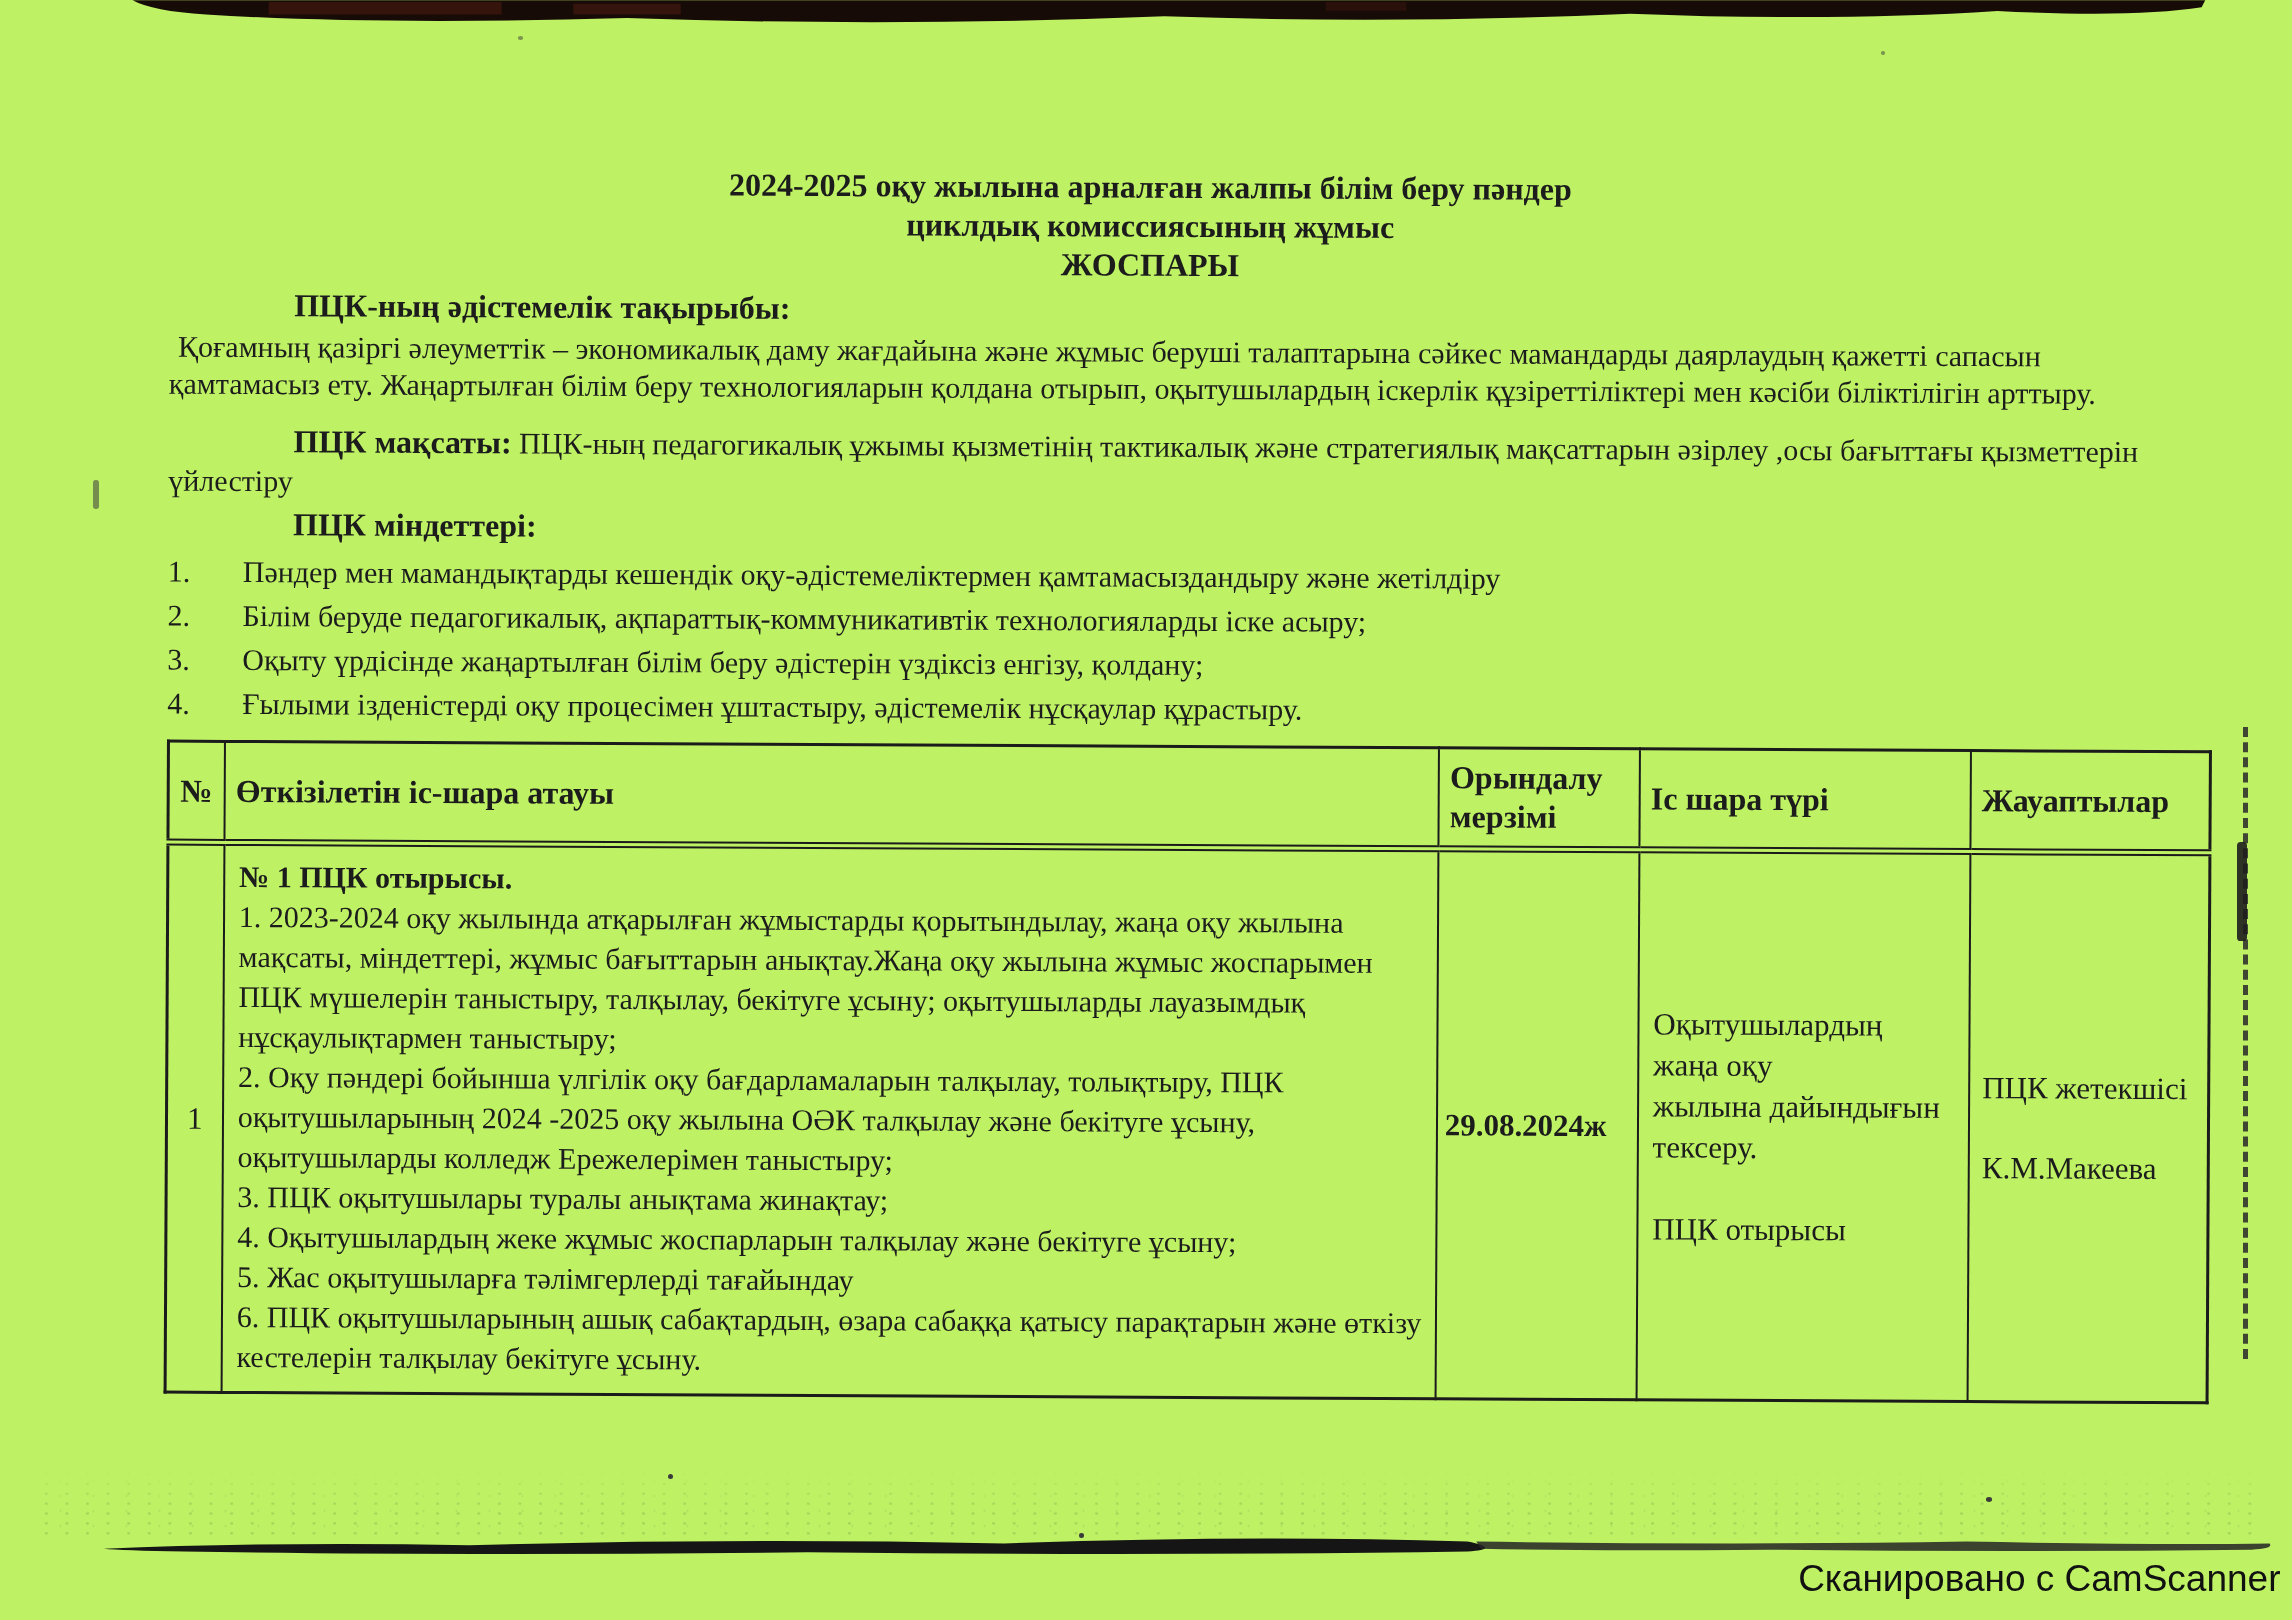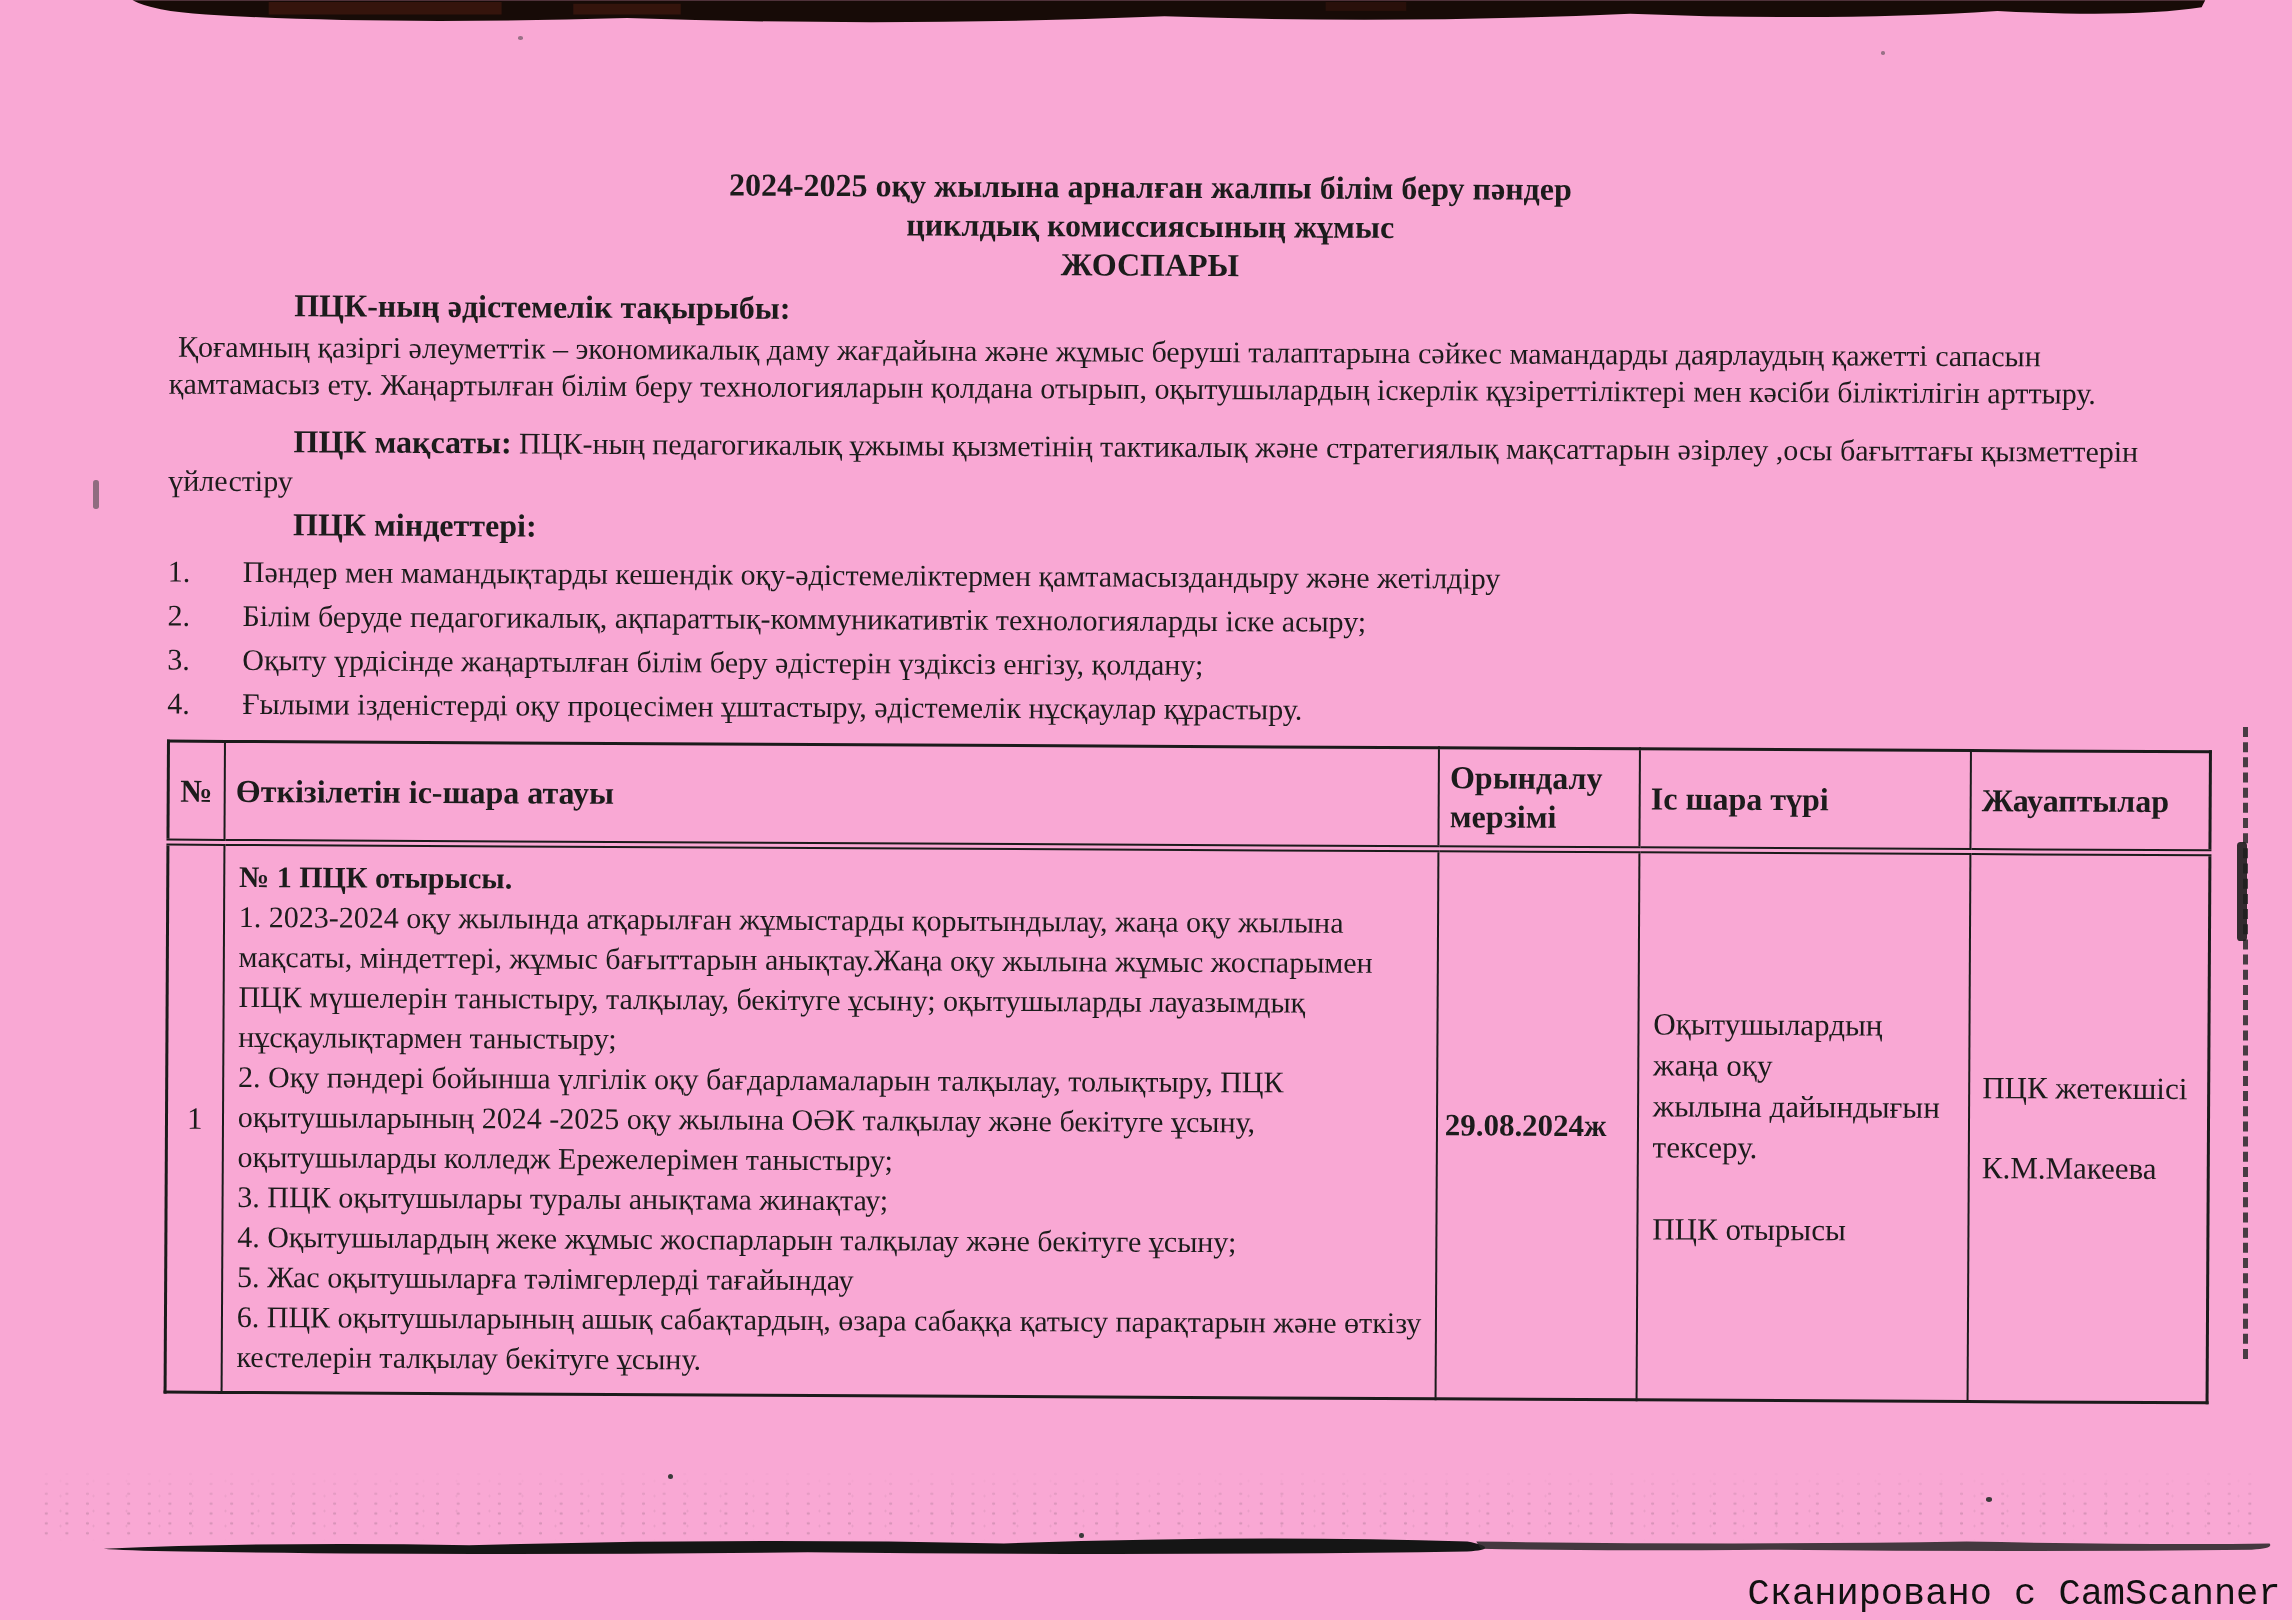--- a/index.html
+++ b/index.html
@@ -4,21 +4,21 @@
 <style>
   html,body{margin:0;padding:0;}
   body{
     width:2293px;height:1620px;
     background:#ffffff;
     font-family:"Liberation Serif","DejaVu Serif",serif;
     color:#1c1c1c;
     overflow:hidden;
     position:relative;
   }
-  .page{position:absolute;inset:0;background:#f9a8d4;}
+  .page{position:absolute;inset:0;background:#bef264;}
 
   
   .scan-band-top{position:absolute;top:0;left:0;width:2293px;height:38px;}
   .scan-band-bottom{position:absolute;top:1522px;left:0;width:2293px;height:41px;}
   .speckle-band{
     position:absolute;left:36px;top:1469px;width:2221px;height:72px;
     background-image:
       radial-gradient(circle, rgba(40,40,40,.28) 1.1px, transparent 1.6px),
       radial-gradient(circle, rgba(70,70,70,.18) 0.9px, transparent 1.4px);
     background-size:20.6px 9.9px, 33px 15px;
@@ -77,22 +77,22 @@
   table.plan td{vertical-align:middle;}
   td.c-num{text-align:center;font-size:31px;}
   td.c-activity{vertical-align:top;padding:10.7px 12.5px 14.3px 14.3px;font-size:30px;line-height:40px;}
   td.c-activity .act-title{font-weight:bold;}
   td.c-deadline{font-weight:bold;font-size:31px;padding:5.4px 3.6px 5.4px 7.2px;}
   td.c-type{font-size:31px;line-height:41px;padding:9px 5.4px 9px 14.3px;white-space:pre-line;}
   td.c-resp{font-size:31px;line-height:40px;padding:9px 5.4px 9px 12.5px;white-space:pre-line;}
 
   
   .watermark{
-    position:absolute;right:12.5px;bottom:5px;
-    font-family:Liberation Mono, monospace;
+    position:absolute;right:12.5px;bottom:20px;
+    font-family:Liberation Sans, sans-serif;
     font-size:37px;color:#111;letter-spacing:0px;
   }
 </style>
 </head>
 <body>
 
 <div class="page">
 
   <div class="scan-band-top">
     <svg width="2293" height="38" viewBox="0 0 2560 42" xmlns="http://www.w3.org/2000/svg">

